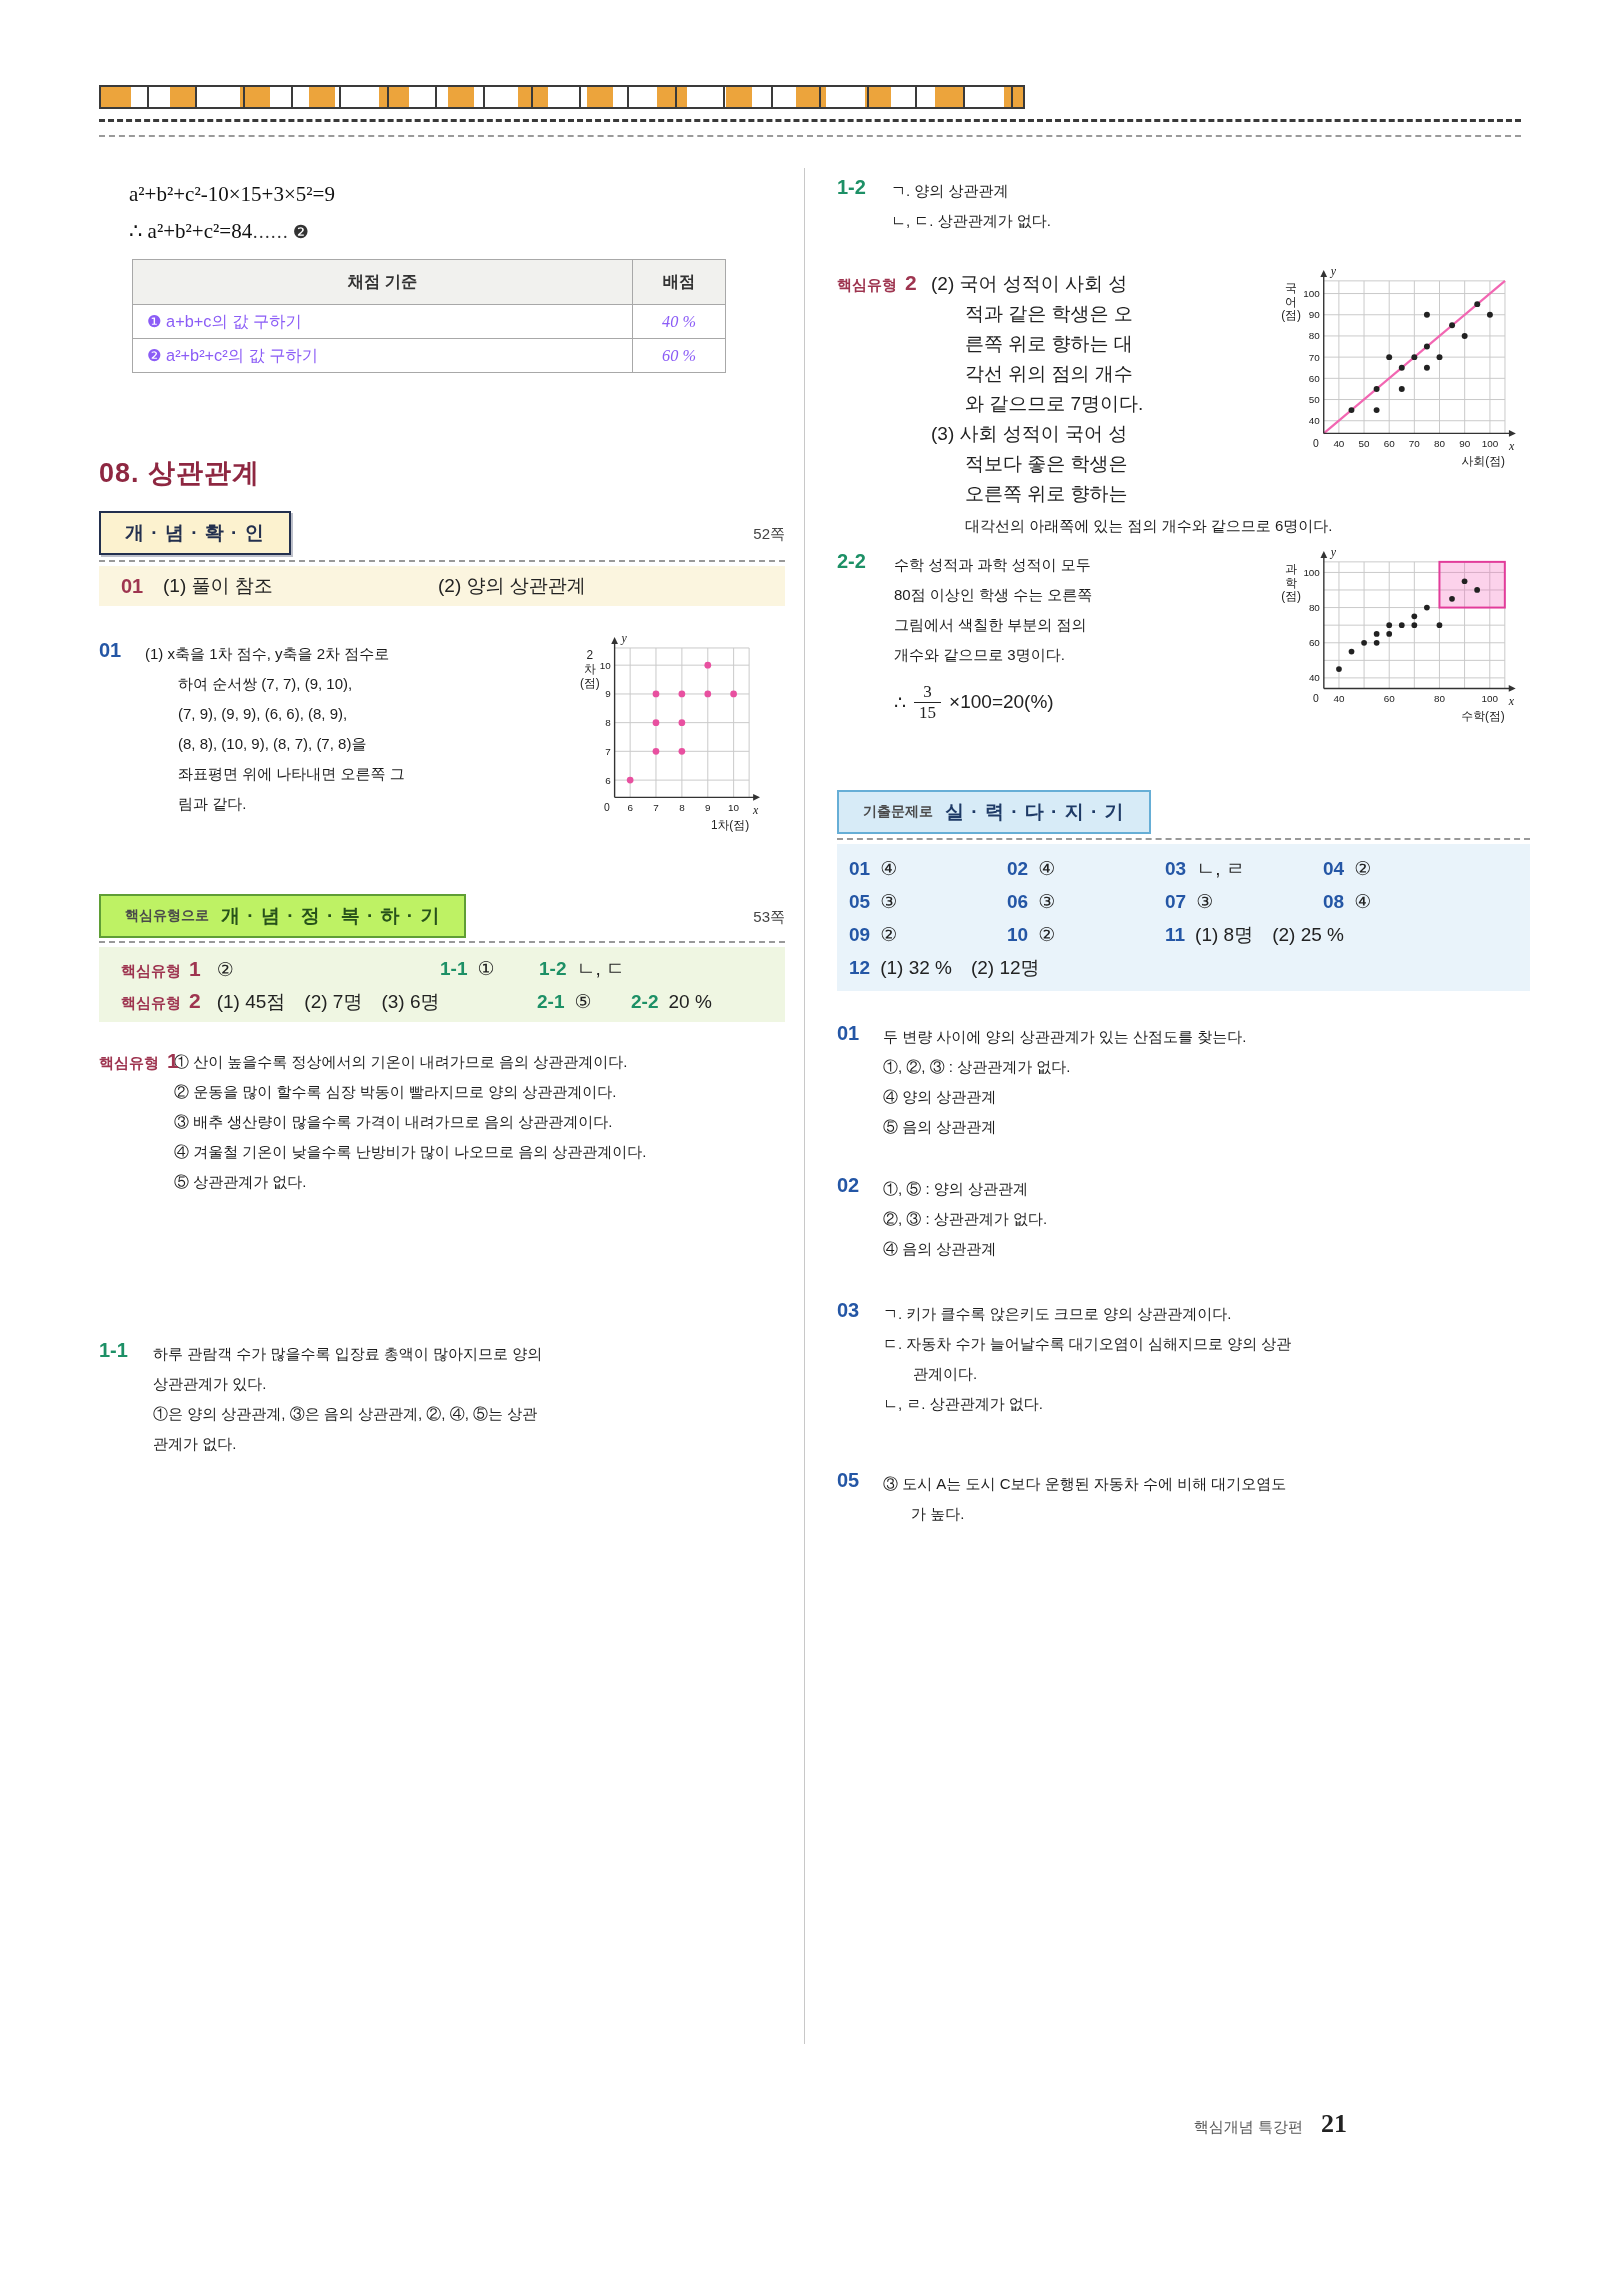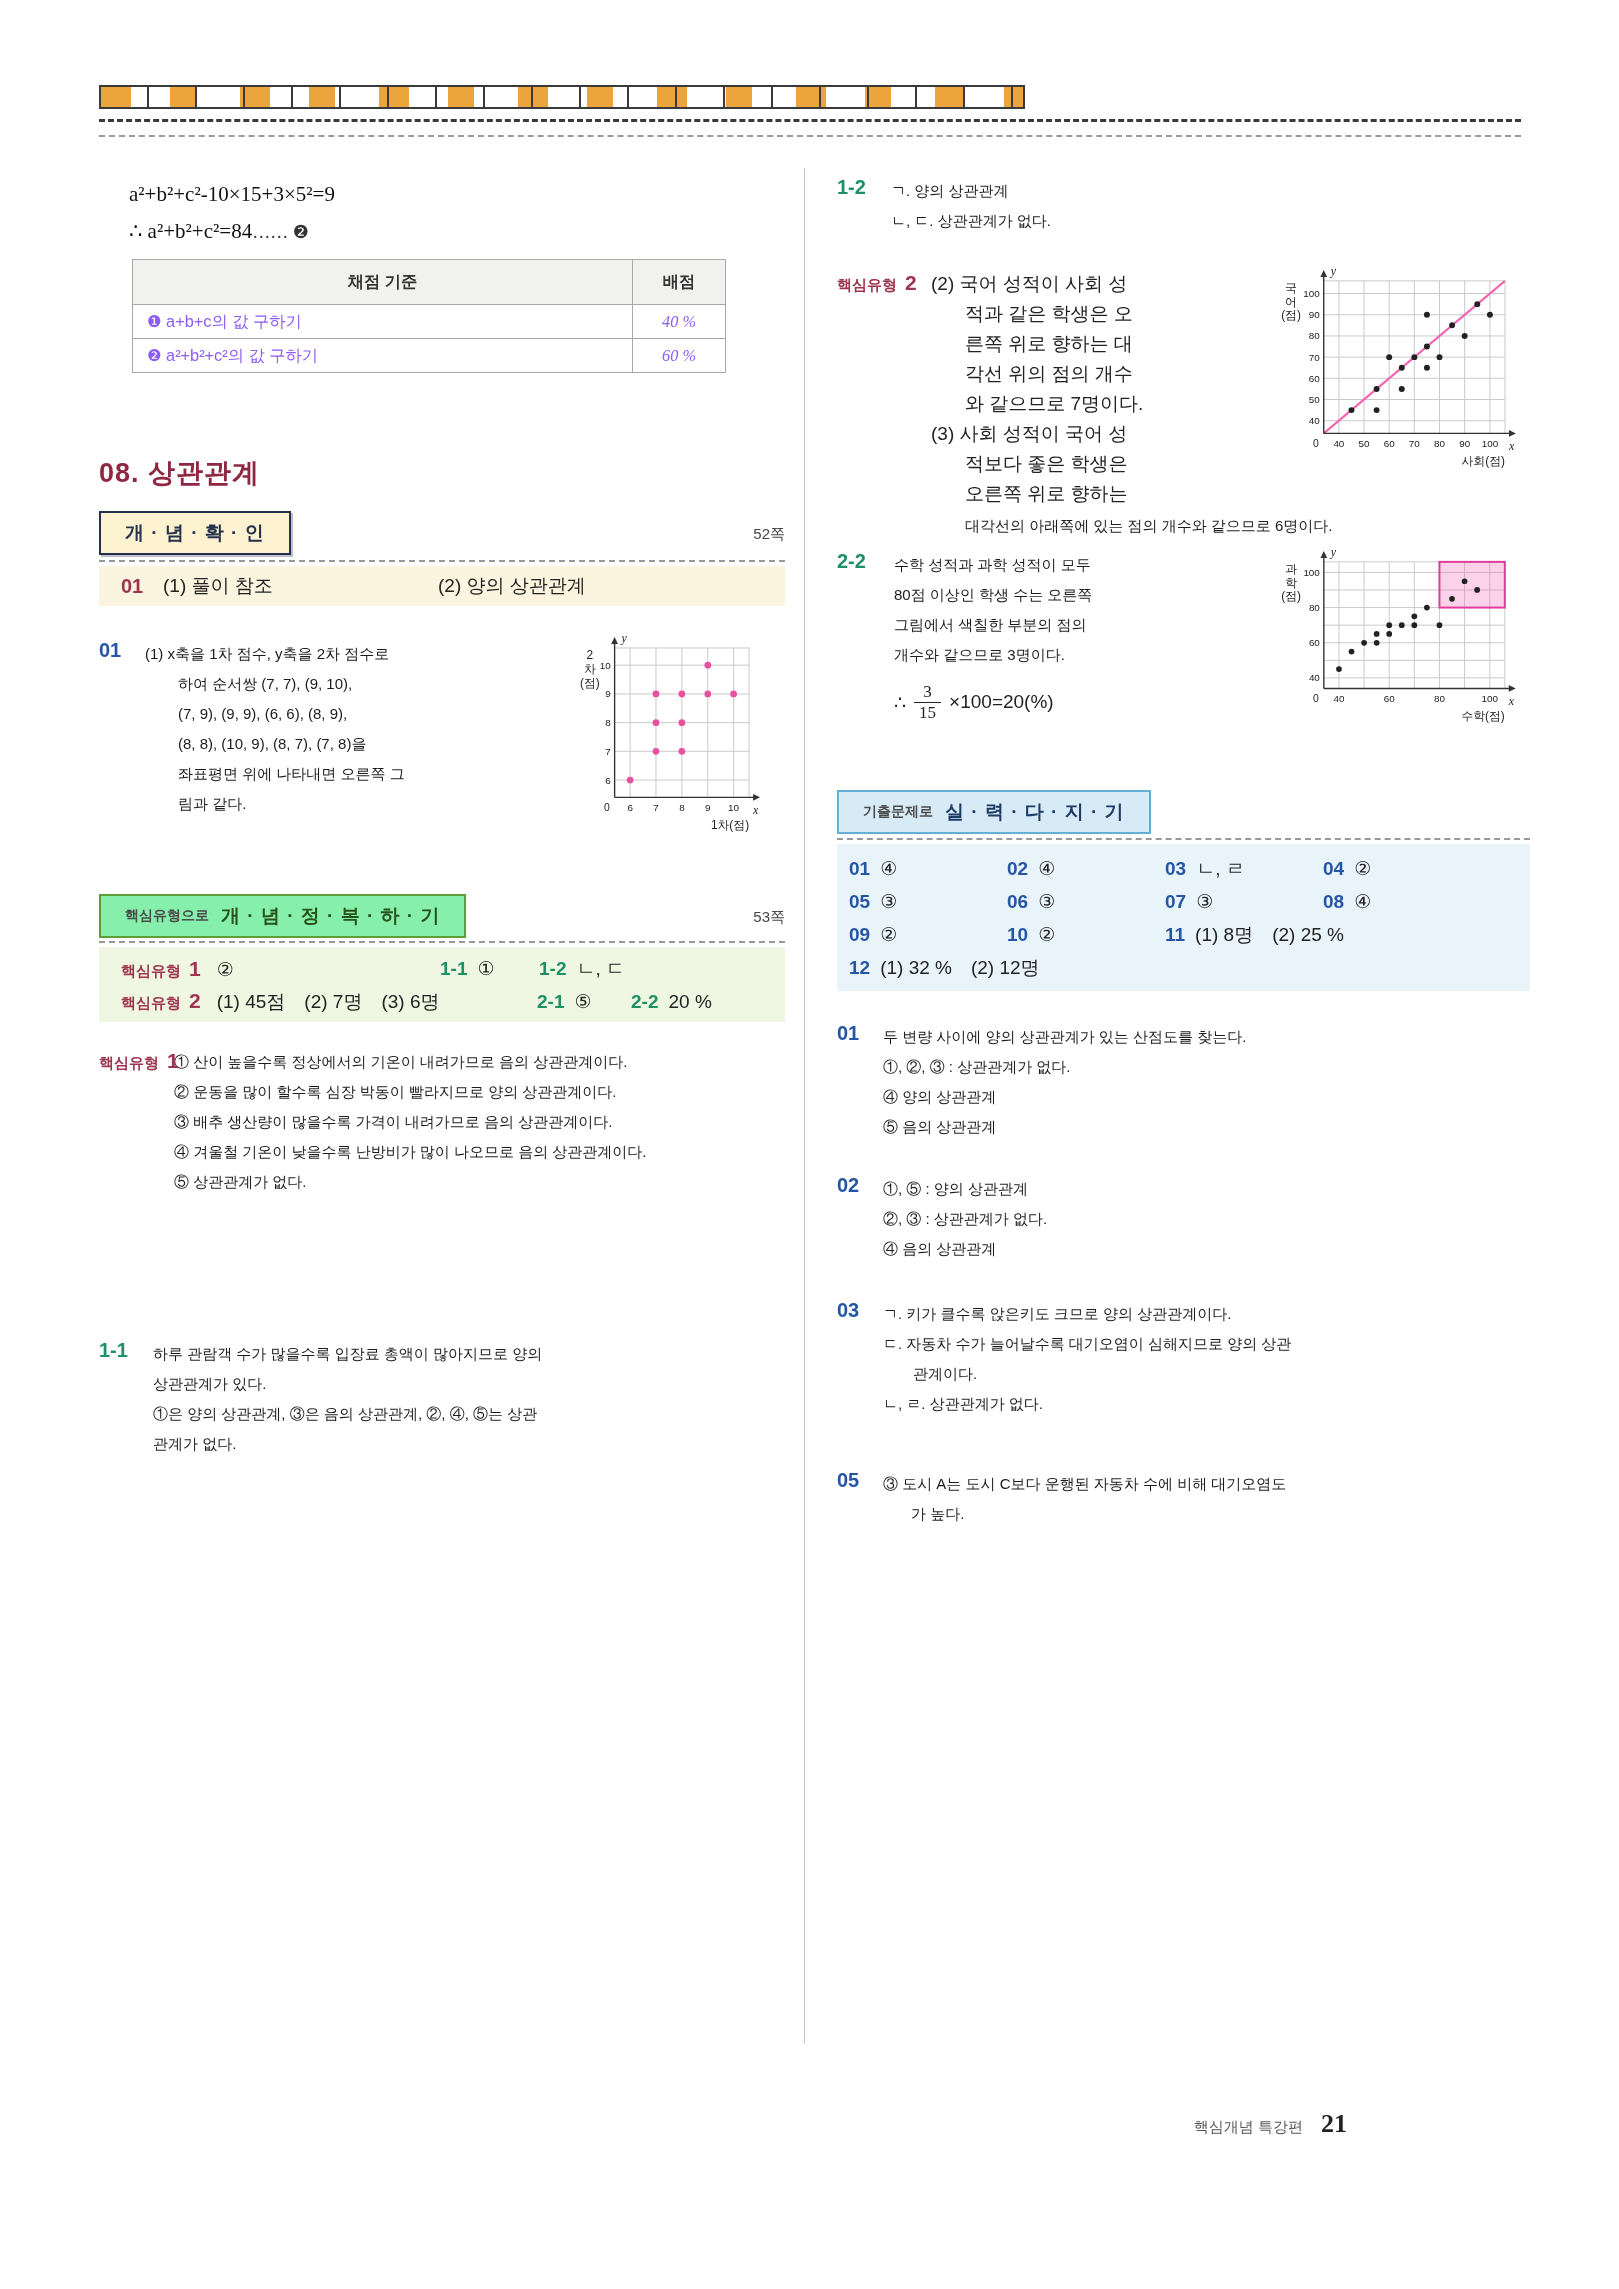--- a/index.html
+++ b/index.html
@@ -35,21 +35,21 @@
   #grading-table td.crit{padding-left:14px}
   #grading-table .pts-col{width:93px;text-align:center}
   #grading-table td.pts{font-family:"Liberation Serif",serif;font-style:italic}
 
   
   #section-title{left:99px;top:455px;font-size:27px;font-weight:bold;color:#8e2741;letter-spacing:1px}
 
   
   .titlebox{display:inline-flex;align-items:center;border:2px solid;padding:7px 24px;font-weight:bold;font-size:19px;letter-spacing:1px}
   .concept{border-color:#23304e;background:#fcf2cf;color:#23304e;box-shadow:2px 2px 0 rgba(35,48,78,.30)}
-  .greenbox{border-color:#5f9e35;background:#86efac;color:#27521a}
+  .greenbox{border-color:#5f9e35;background:#bef264;color:#27521a}
   .bluebox{border-color:#66aed6;background:#d7ebf7;color:#1e3a66}
   .box-prefix{font-size:14px;font-weight:bold;margin-right:12px;color:#4a4a4a;letter-spacing:0}
   .pageref{font-size:15px;color:#444}
   .dashline{height:0;border-top:2px dashed #999}
 
   
   #concept-strip{left:99px;top:566px;width:686px;height:40px;background:#fbf5df;display:flex;align-items:center;padding-left:22px;font-size:19px}
   .cnum{color:#9e3550;font-weight:bold;font-size:20px;width:42px}
   .ca1{width:275px}
   #green-strip{left:99px;top:947px;width:686px;height:75px;background:#eff6e2;padding:5px 0 16px 22px;font-size:19px}

